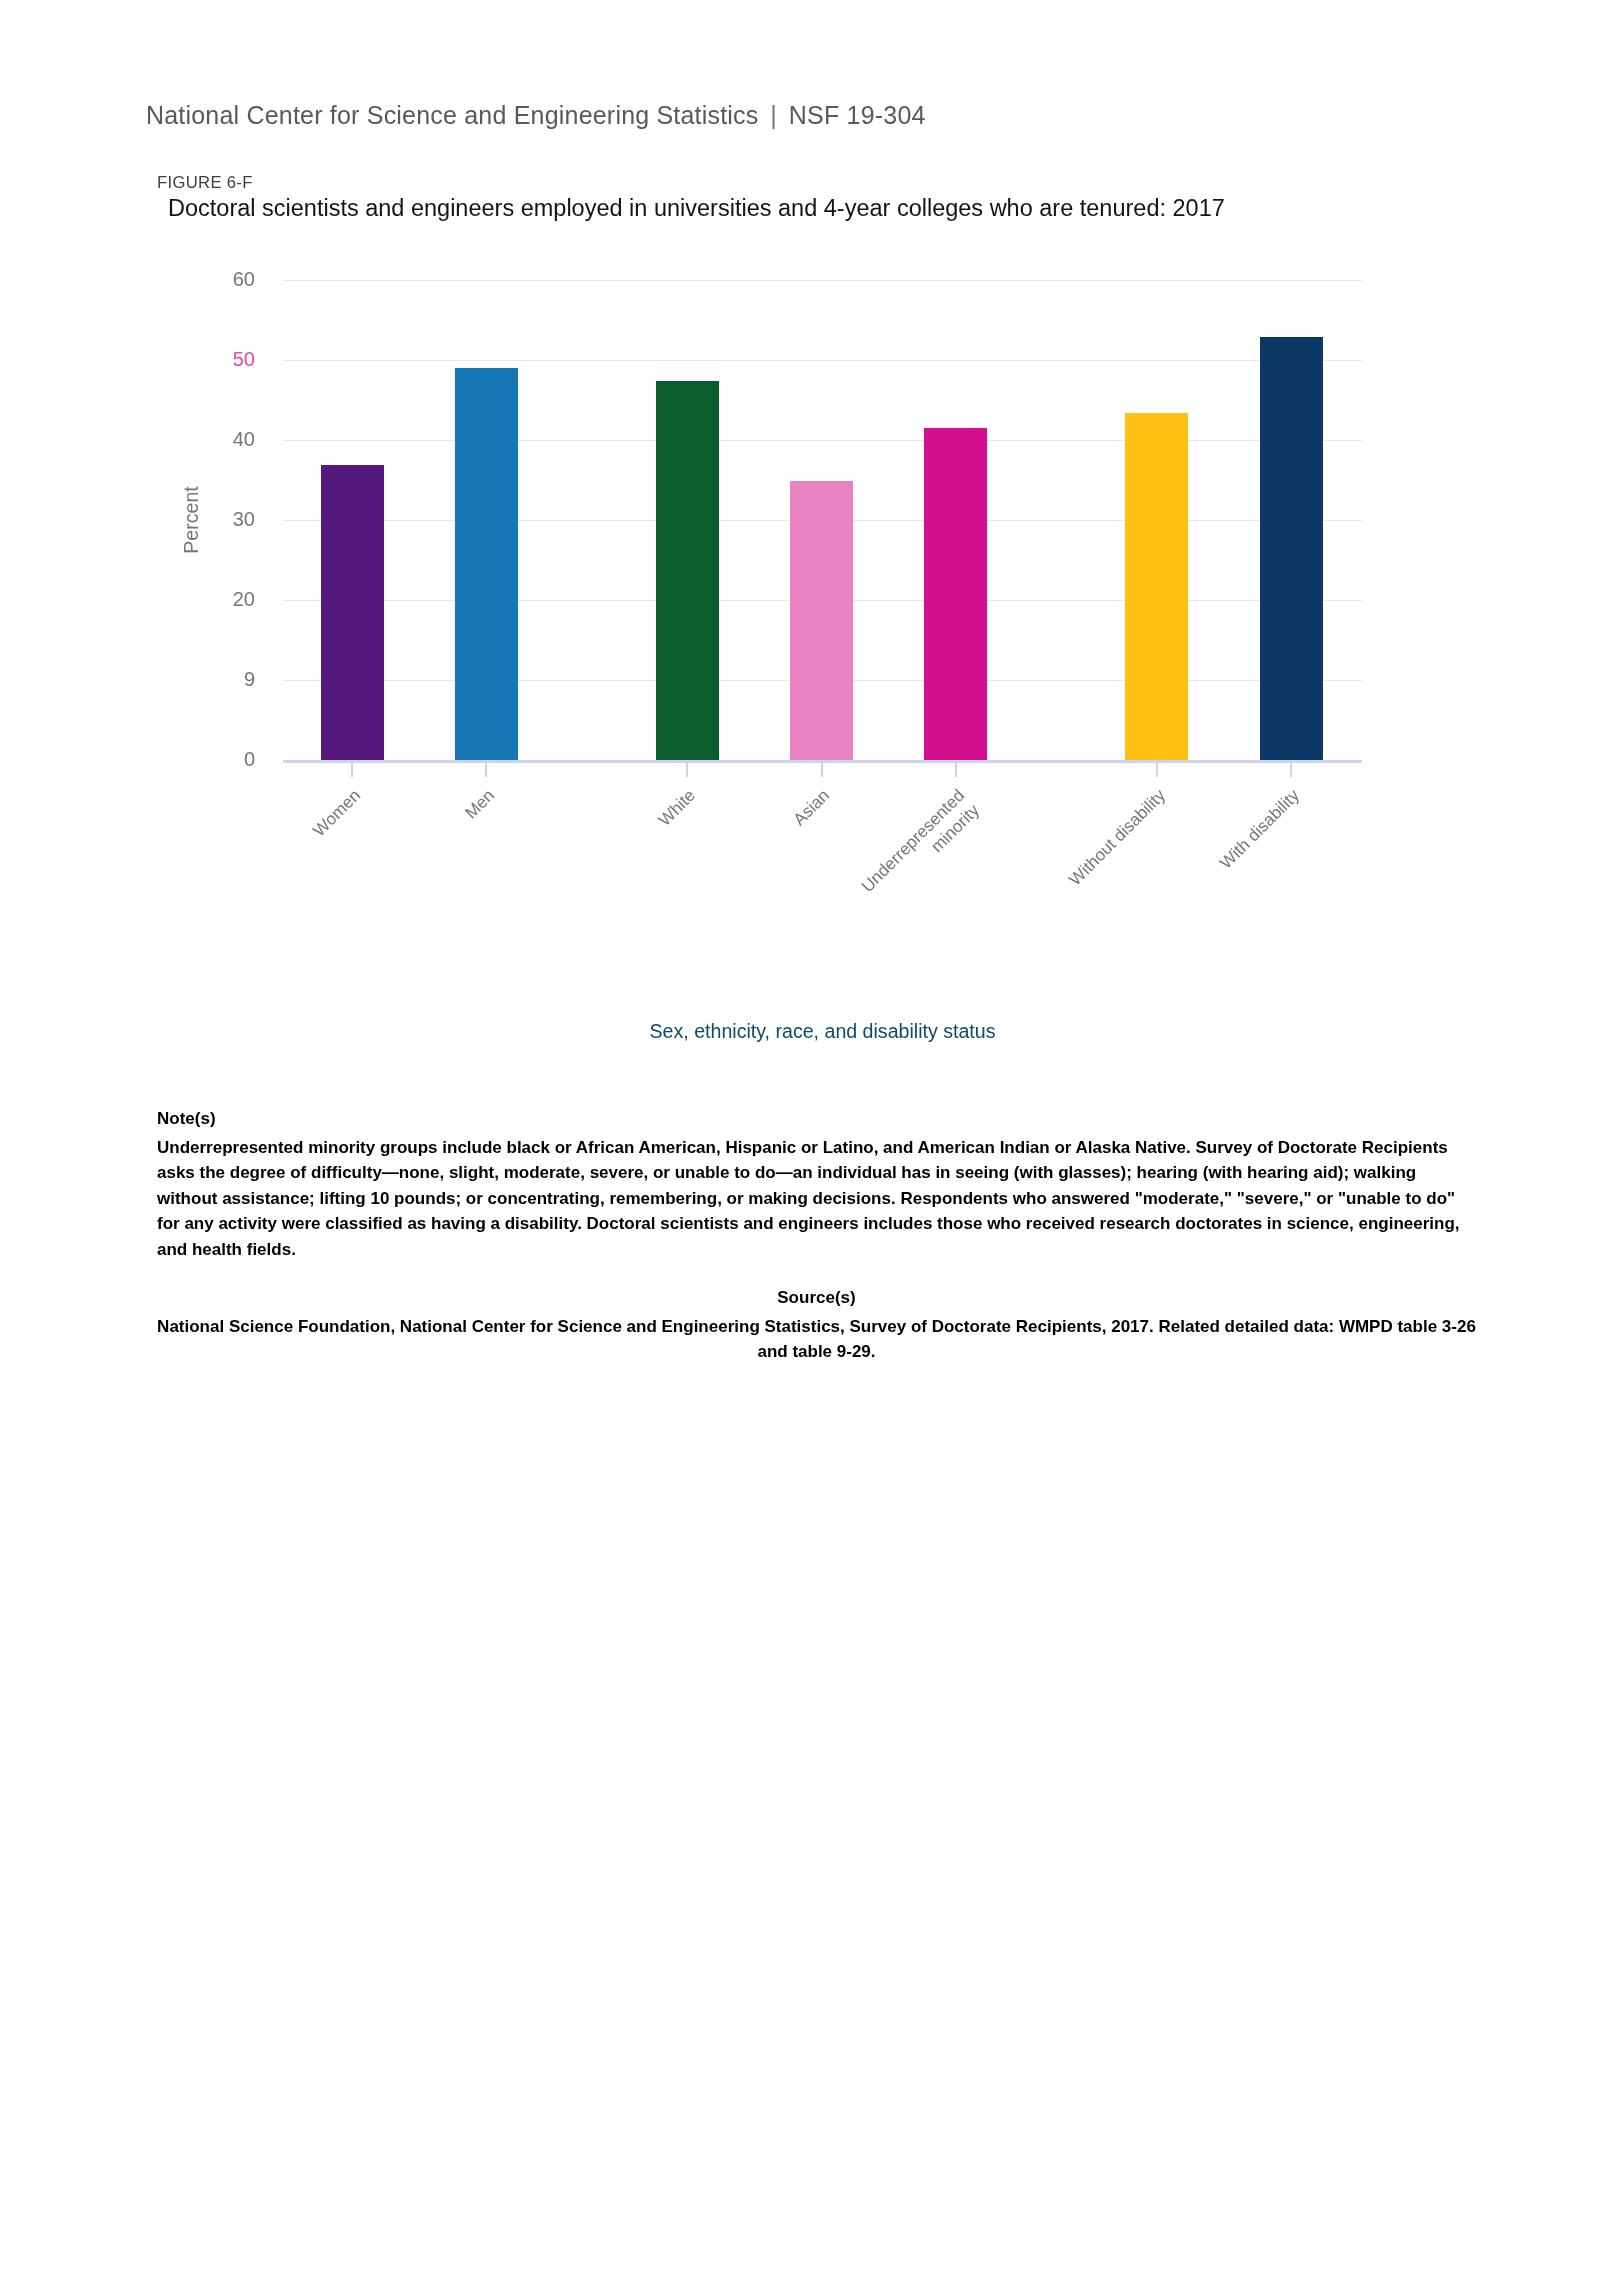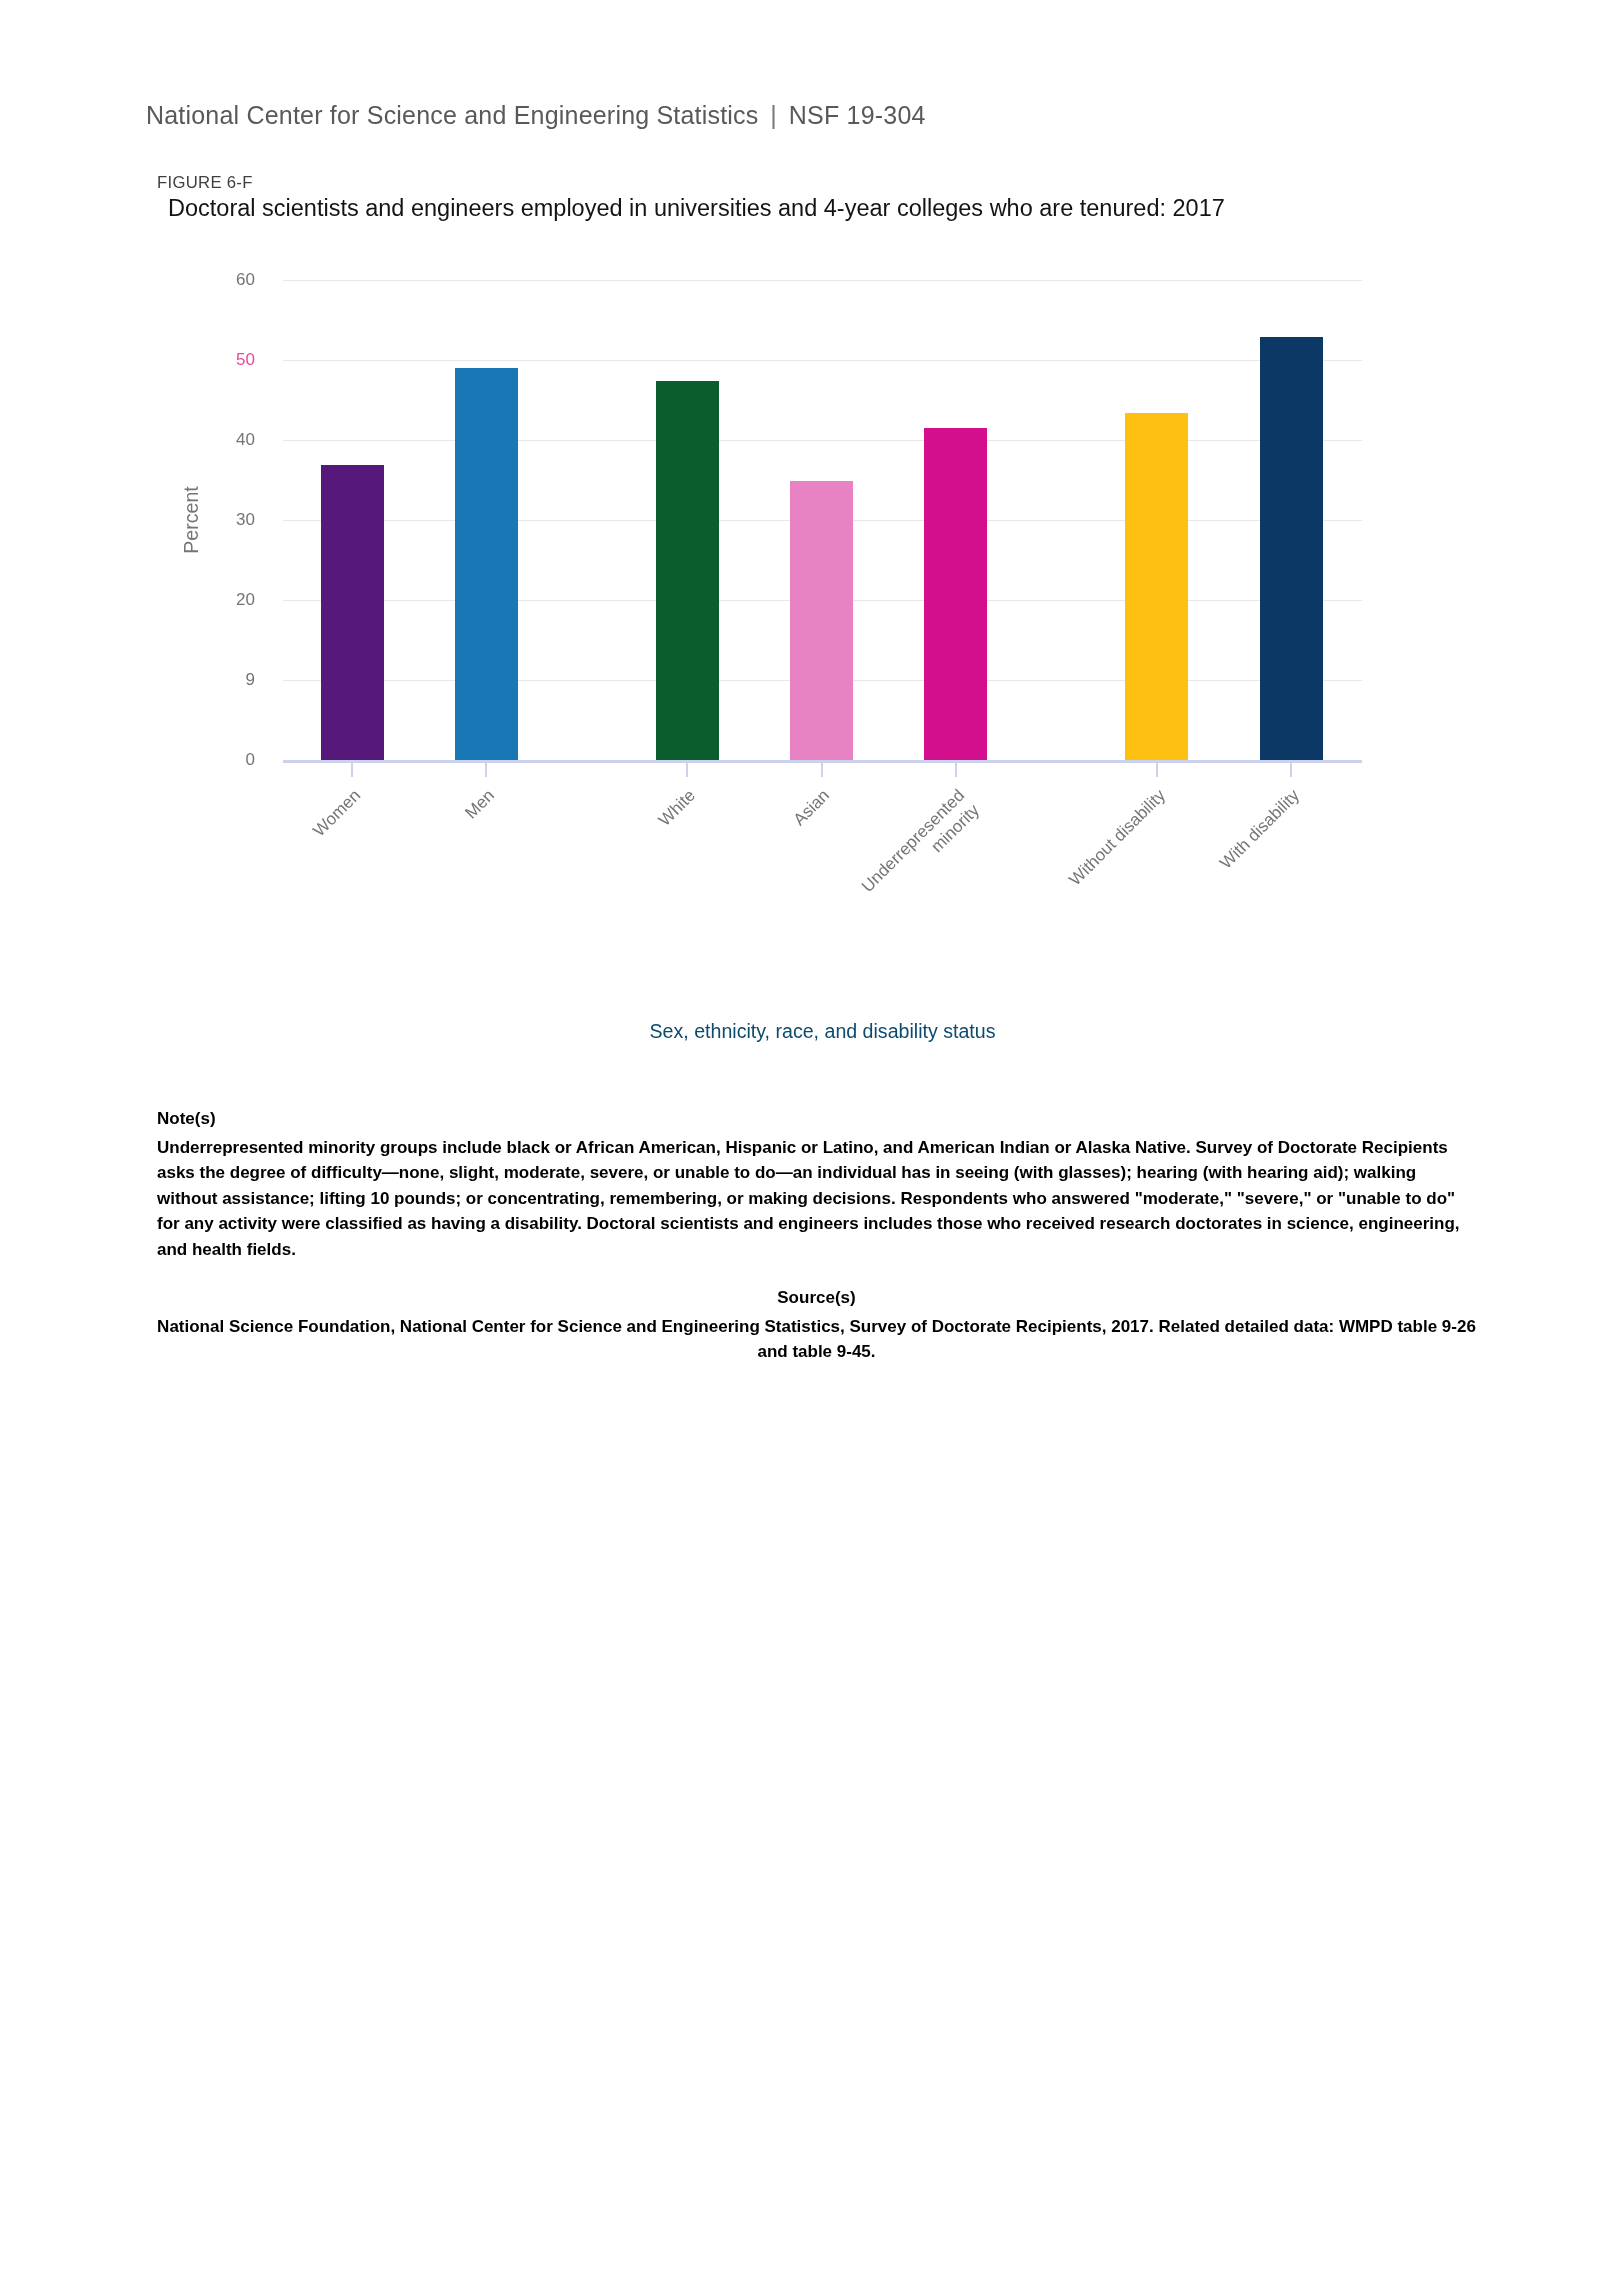--- a/index.html
+++ b/index.html
@@ -27,21 +27,21 @@
     position:absolute;left:157px;top:265px;
     width:1255px;height:784px;
   }
   #chart .ylab{
     position:absolute;left:34px;top:255px;
     transform:translate(-50%,-50%) rotate(-90deg);
     font-size:19.6px;color:#757575;white-space:nowrap;
   }
   #chart .ytick{
     position:absolute;width:61px;text-align:right;
-    font-size:17px;color:#757575;line-height:23.5px;
+    font-size:20px;color:#757575;line-height:23.5px;
   }
   #chart .gridline{position:absolute;height:1px;background:#e8e8e8;}
   #chart .axisline{position:absolute;height:2.9px;background:#ccd2ec;}
   #chart .bar{position:absolute;}
   #chart .tickmark{position:absolute;width:2px;height:13.7px;background:#ccd2ec;}
   #chart .xtick{
     position:absolute;width:235px;text-align:right;
     transform:rotate(-45deg);transform-origin:100% 0%;
     font-size:17px;color:#757575;line-height:1.25;
     white-space:pre-line;
@@ -113,16 +113,16 @@
     <div class="bar" style="left: 1103px; top: 72px; width: 63px; height: 423px; background: rgb(12, 56, 102);"></div>
     <div class="tickmark" style="left: 1133px; top: 498px; background: rgb(204, 210, 236);"></div>
     <div class="xtick" style="left: 897px; top: 520px; color: rgb(117, 117, 117);">With disability</div>
   </div>
 
 <div class="notes">
   <h3>Note(s)</h3>
   <p>Underrepresented minority groups include black or African American, Hispanic or Latino, and American Indian or Alaska Native. Survey of Doctorate Recipients asks the degree of difficulty—none, slight, moderate, severe, or unable to do—an individual has in seeing (with glasses); hearing (with hearing aid); walking without assistance; lifting 10 pounds; or concentrating, remembering, or making decisions. Respondents who answered "moderate," "severe," or "unable to do" for any activity were classified as having a disability. Doctoral scientists and engineers includes those who received research doctorates in science, engineering, and health fields.</p>
   <div class="src-block">
     <h3>Source(s)</h3>
-    <p>National Science Foundation, National Center for Science and Engineering Statistics, Survey of Doctorate Recipients, 2017. Related detailed data: WMPD table 9-26 and table 9-45.</p>
+    <p>National Science Foundation, National Center for Science and Engineering Statistics, Survey of Doctorate Recipients, 2017. Related detailed data: WMPD table 3-26 and table 9-29.</p>
   </div>
 </div>
 
 
 </body></html>

